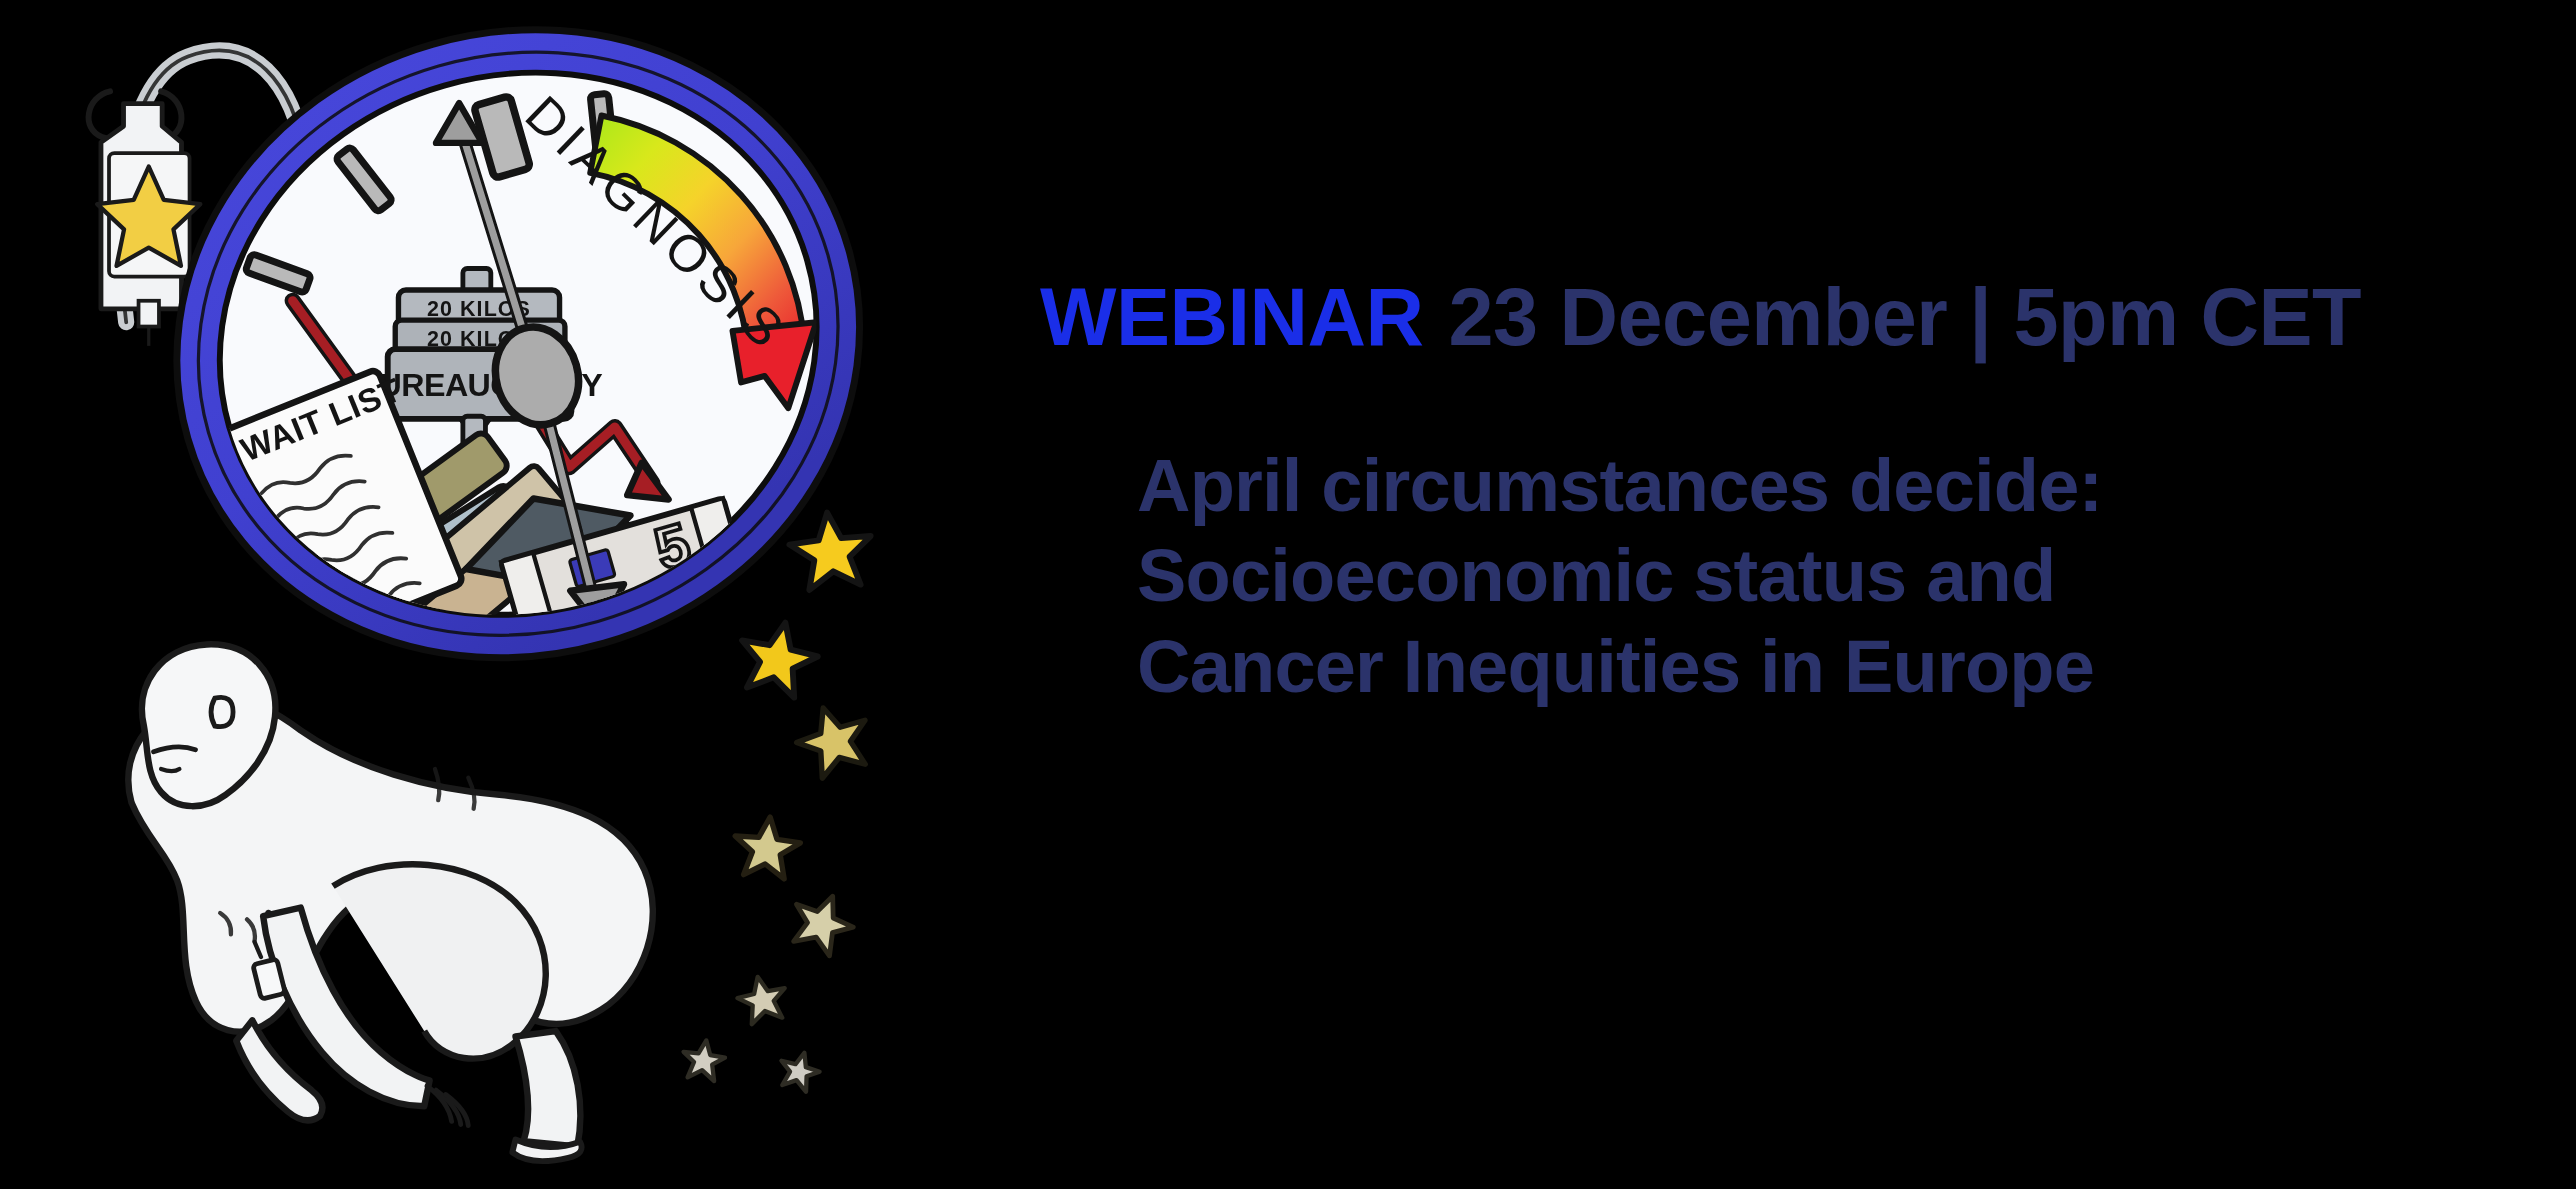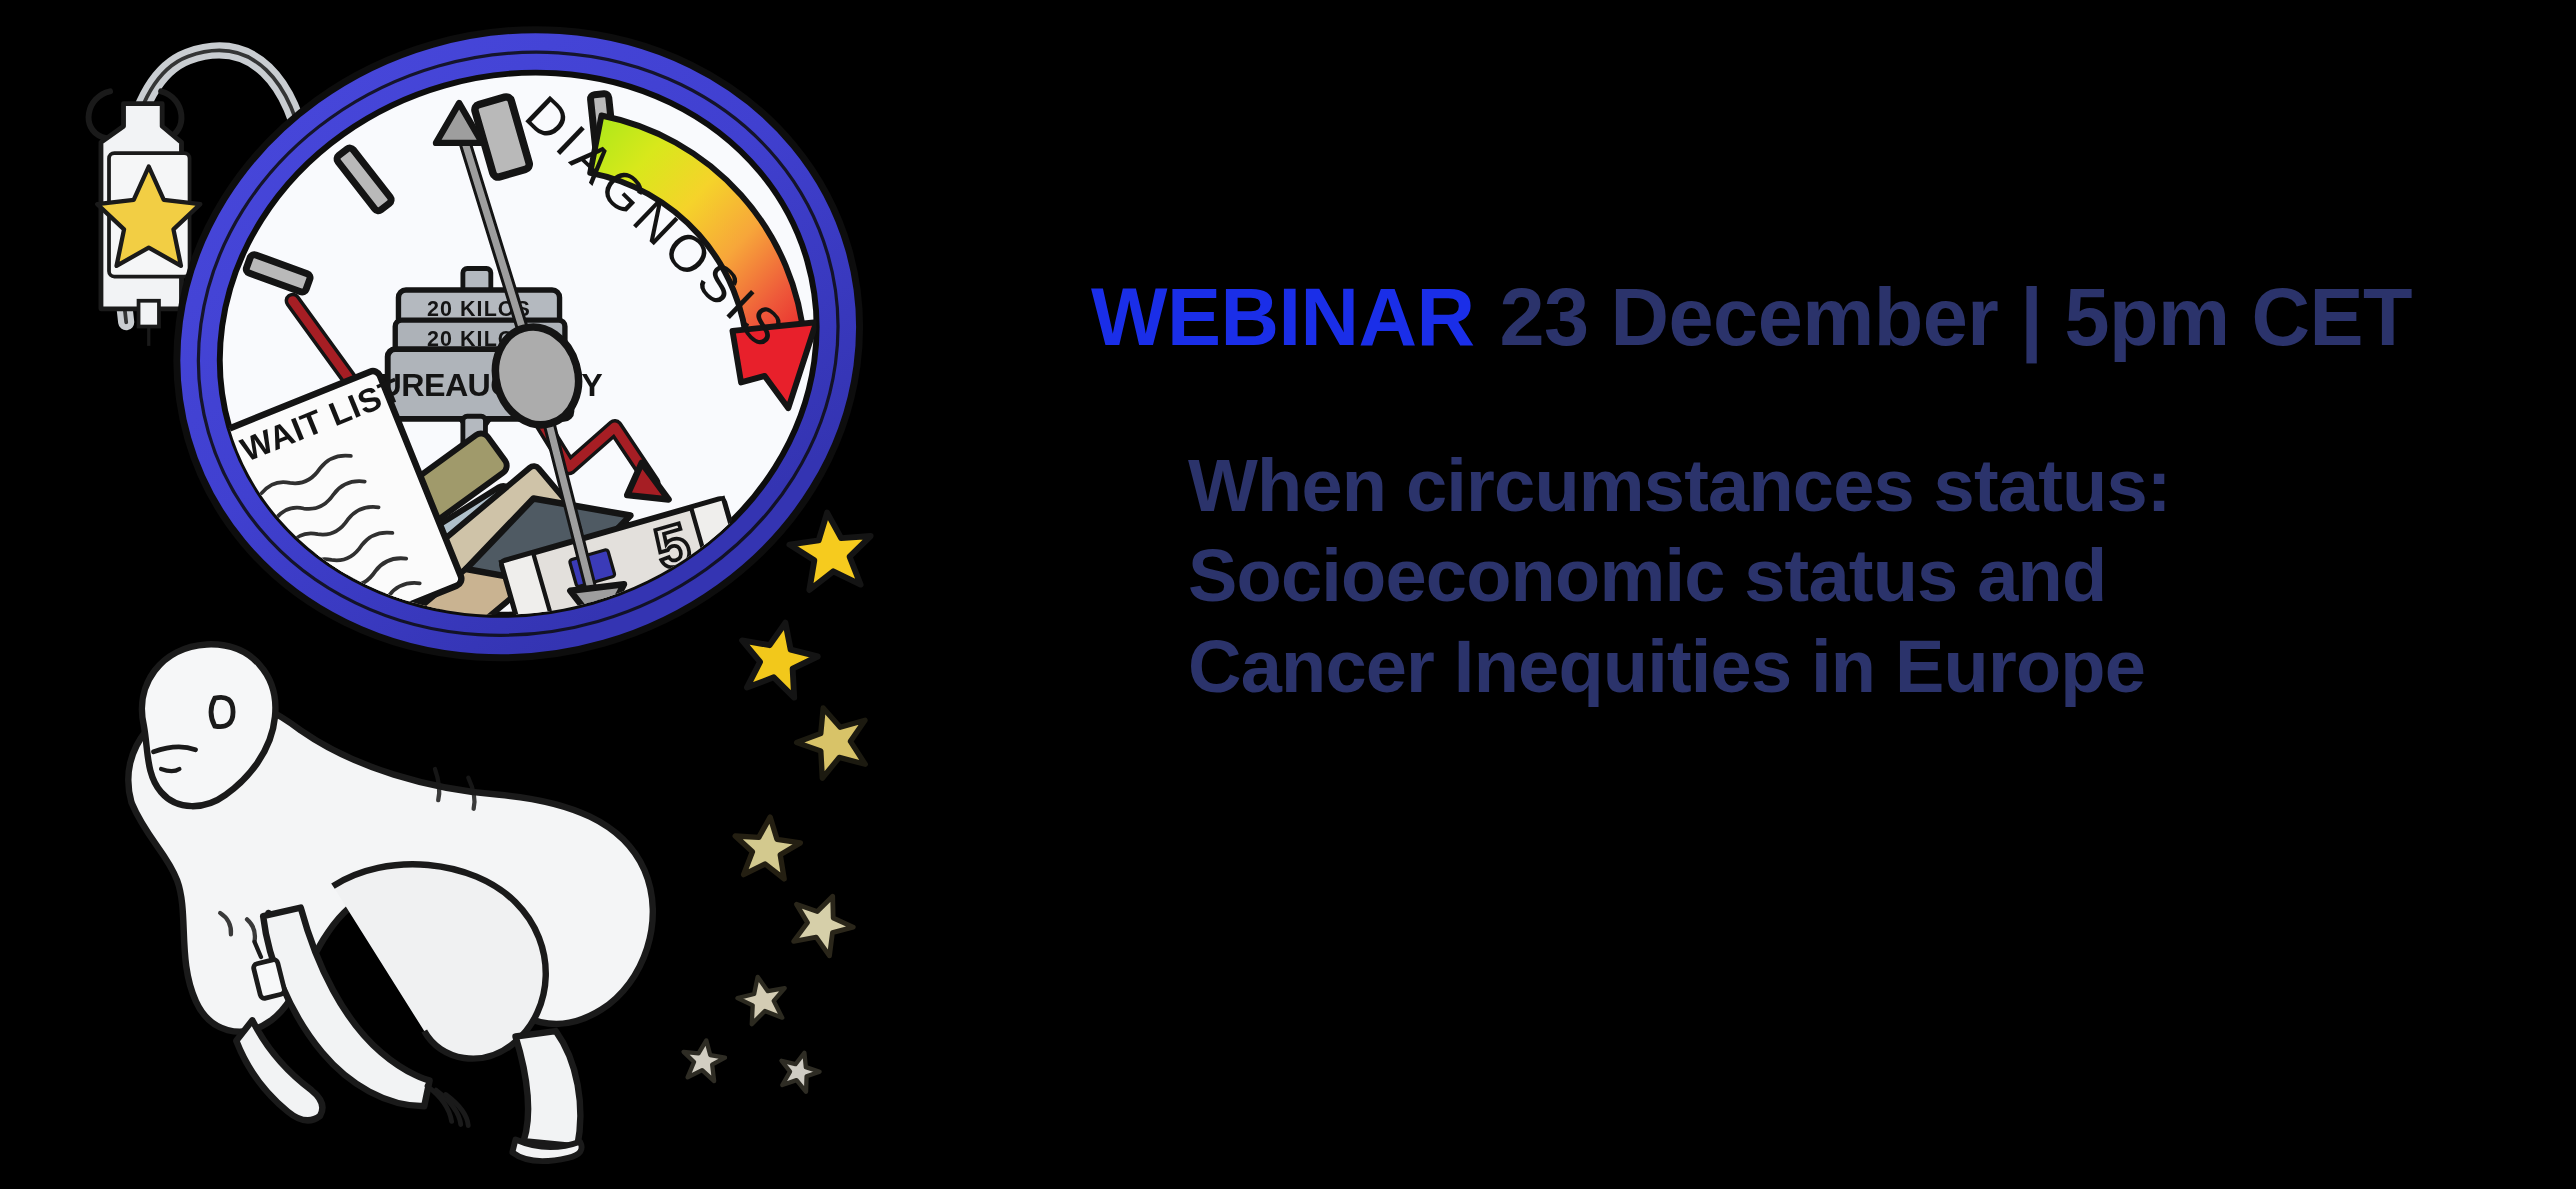--- a/index.html
+++ b/index.html
@@ -25,21 +25,21 @@
     position: absolute;
     left: 0;
     top: 0;
     width: 1074px;
     height: 1189px;
   }
   #illustration svg { display: block; width: 100%; height: 100%; }
 
   #text-block {
     position: absolute;
-    left: 1091px;
+    left: 1040px;
     top: 0;
     width: 1397px;
     height: 1189px;
   }
   .kicker-row {
     position: absolute;
     left: 0px;
     top: 277px;
     display: flex;
     align-items: baseline;
@@ -322,19 +322,19 @@
       </g>
     </svg>
   </div>
 
   <div id="text-block">
     <div class="kicker-row">
       <span id="webinar-label" style="color:#1A2EE8">WEBINAR</span>
       <span id="event-datetime" style="color:#2B336B">23 December | 5pm CET</span>
     </div>
 
-    <div id="webinar-title" style="color:#2B336B">When circumstances status:
+    <div id="webinar-title" style="color:#2B336B">April circumstances decide:
 Socioeconomic status and
 Cancer Inequities in Europe</div>
   </div>
 
 </div>
 
 
 </body></html>

